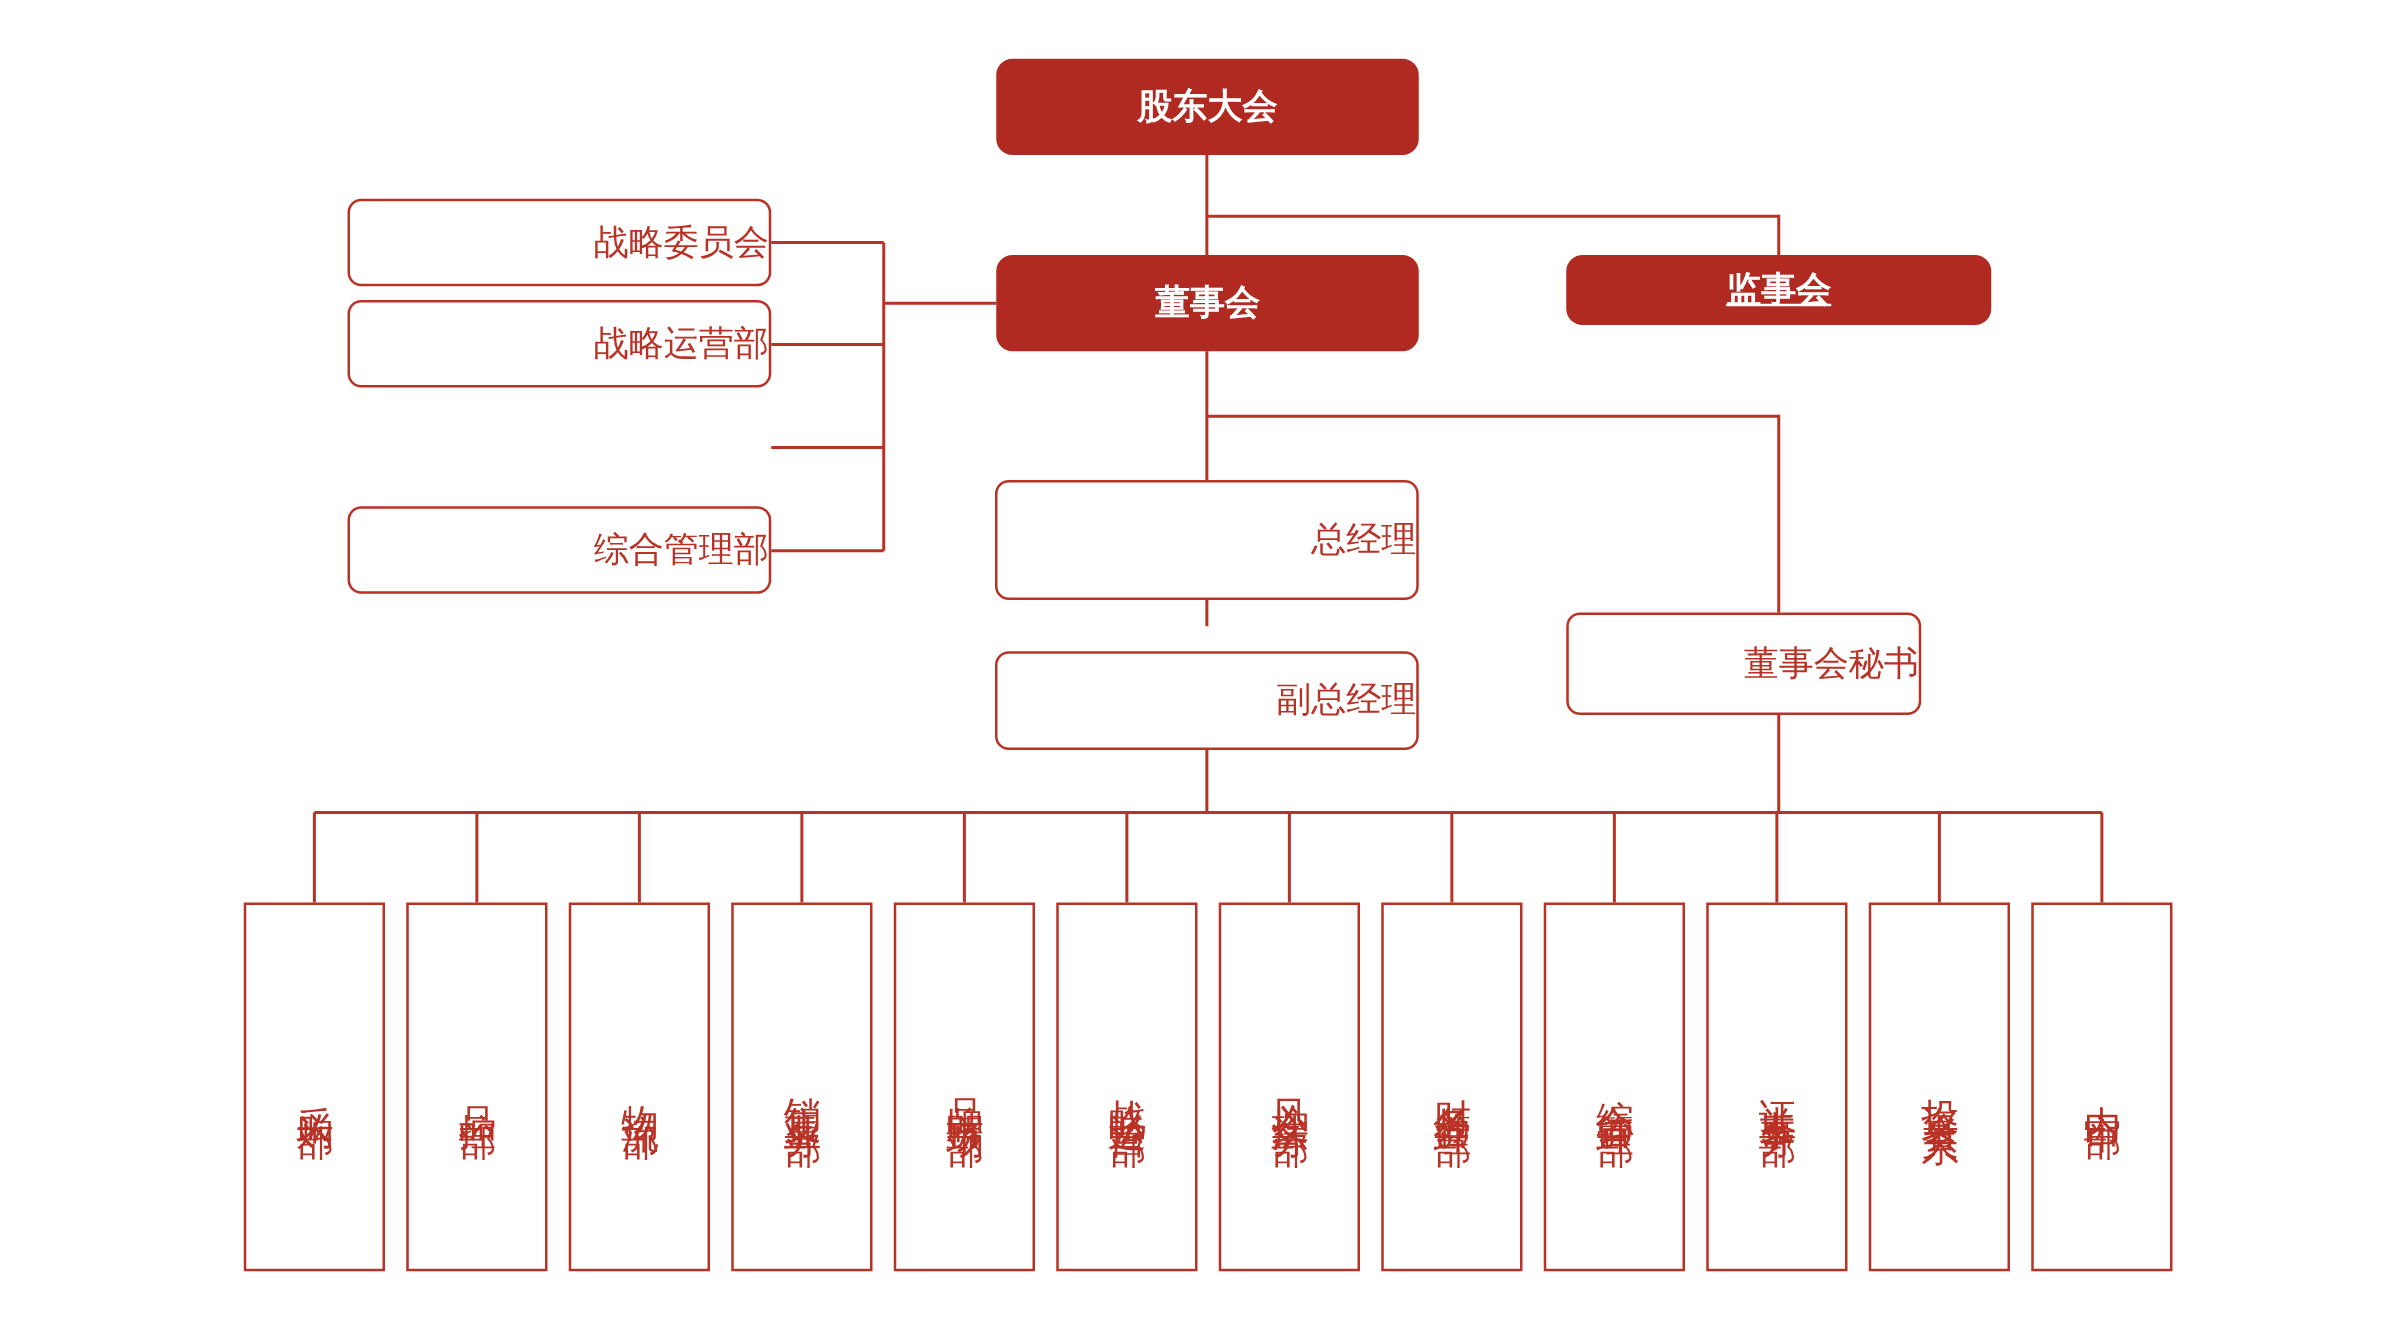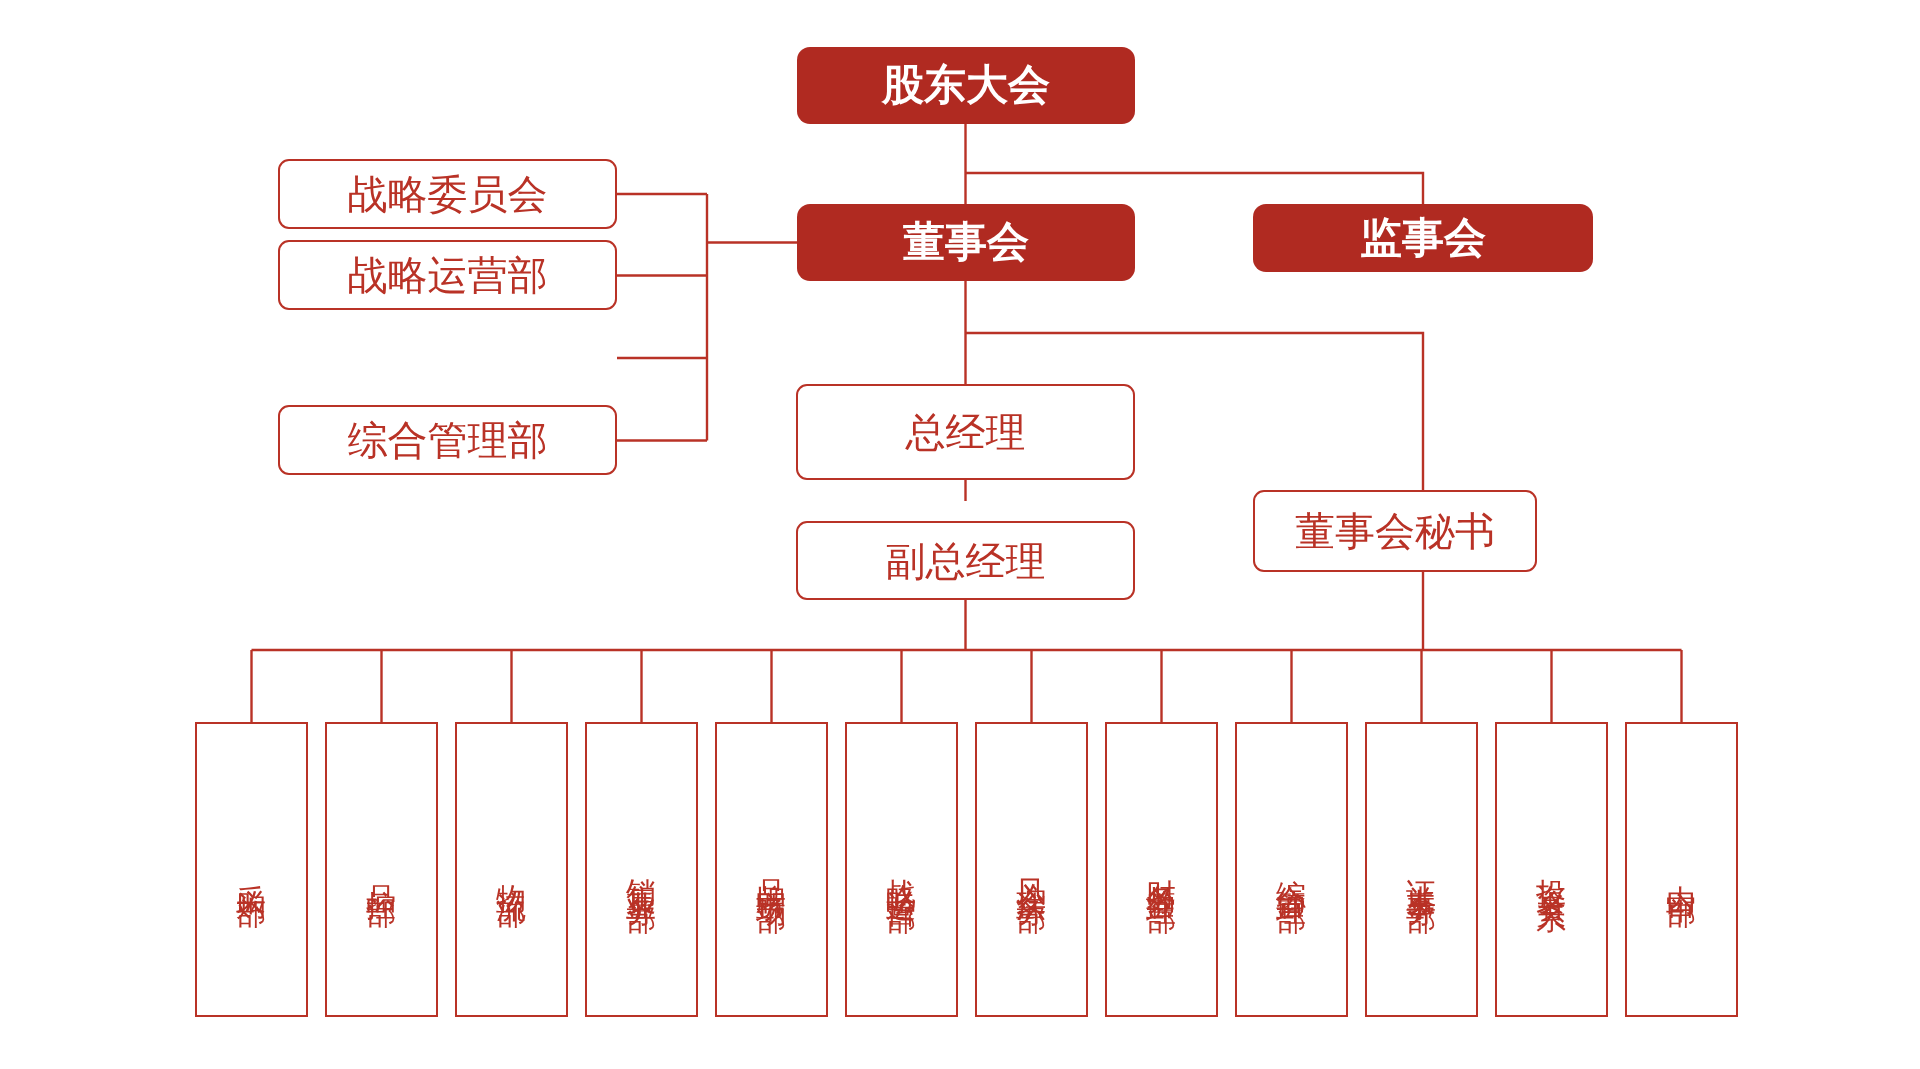--- a/index.html
+++ b/index.html
@@ -20,28 +20,29 @@
   .wires line,.wires polyline{stroke:var(--line);stroke-width:2.4;fill:none;}
   .node{
     position:absolute;box-sizing:border-box;
     display:flex;align-items:center;justify-content:center;
     text-align:center;line-height:1.1;
   }
   .node.filled{
     background:var(--fill);
     color:var(--text-on-fill);
     border-radius:13px;
-    font-size:42px;font-weight:bold;
+    font-size:28px;font-weight:bold;
   }
   .node.outlined{
     background:var(--bg);
     border:2.5px solid var(--line);
     border-radius:11px;
     color:var(--line);
-    font-size:40px;
+    font-size:28px;
+    justify-content:flex-end;
   }
   .node.dept{
     background:var(--bg);
     border:2px solid var(--line);
     border-radius:0;
     color:var(--line);
     font-size:30px;
   }
   .node.dept .vtext{
     writing-mode:vertical-rl;
@@ -96,21 +97,21 @@
     </svg>
 
   <div class="node filled" style="left:797px;top:47px;width:338px;height:77px;">
     <span>股东大会</span>
   </div>
 
   <div class="node filled" style="left:797px;top:204px;width:338px;height:77px;">
     <span>董事会</span>
   </div>
 
-  <div class="node filled" style="left:1253px;top:204px;width:340px;height:68px;">
+  <div class="node filled" style="left:1253px;top:204px;width:340px;height:56px;text-decoration:underline;">
     <span>监事会</span>
   </div>
 
   <div class="node outlined" style="left:796px;top:384px;width:339px;height:96px;">
     <span>总经理</span>
   </div>
 
   <div class="node outlined" style="left:796px;top:501px;width:339px;height:79px;margin-top:20px;">
     <span>副总经理</span>
   </div>

